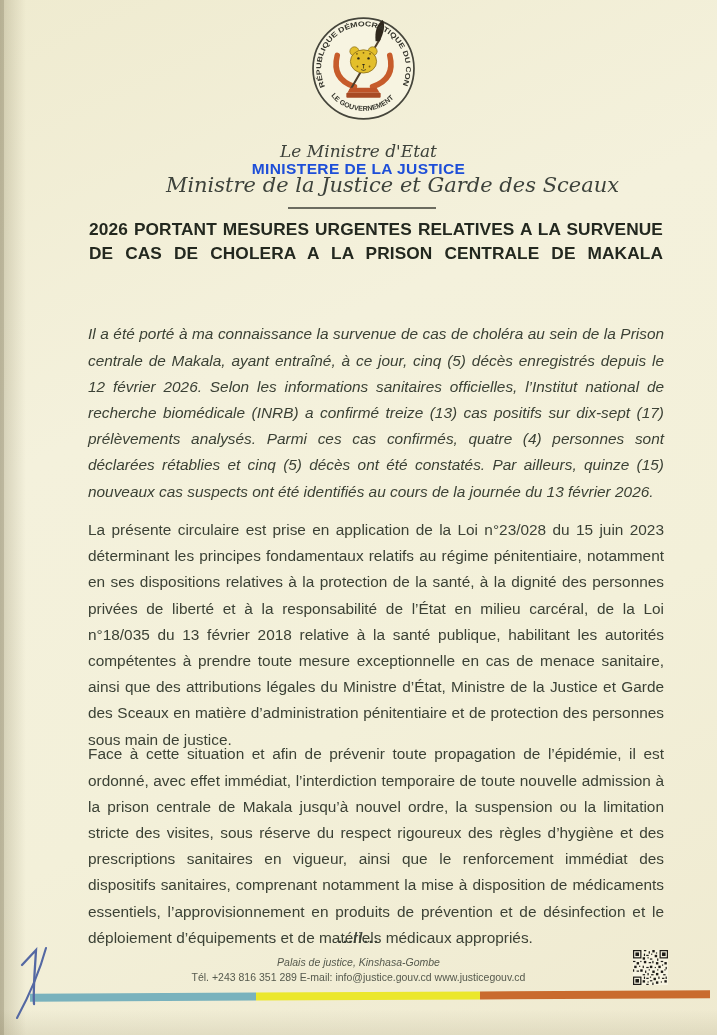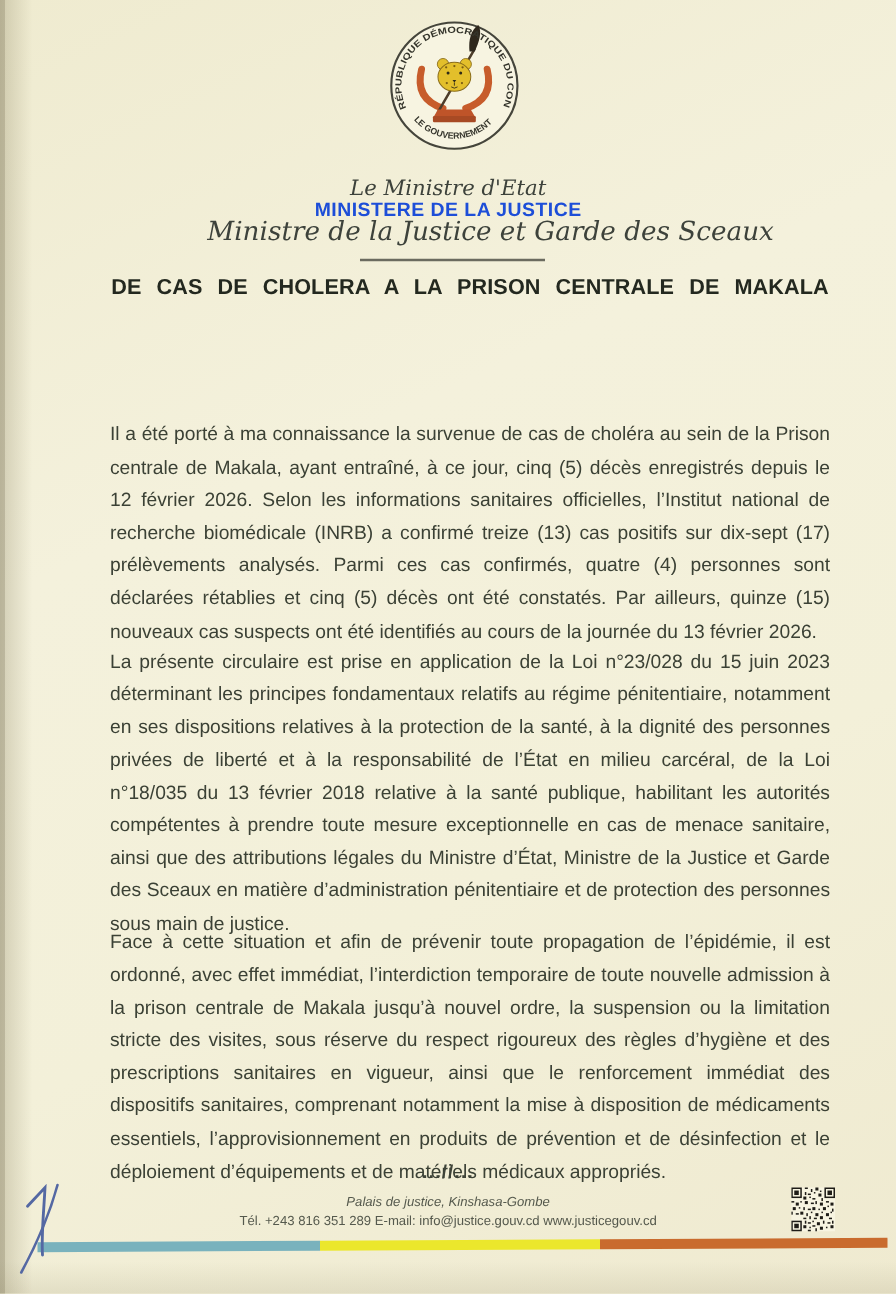--- a/index.html
+++ b/index.html
@@ -50,21 +50,21 @@
   }
   .title .tline{display:block;text-align:justify;text-align-last:justify;}
   .title .tline.underlined{
     text-decoration-thickness:2px;text-underline-offset:4px;
   }
   
   .para{
     position:absolute;left:88px;width:576px;
     text-align:justify;font-size:15.4px;line-height:26.2px;color:#3b4135;
   }
-  .p1{top:320px;}
+  .p1{top:306px;font-style:italic;}
   .p2{top:502px;margin-top:15px;}
   .p3{top:726px;}
   .separator{
     position:absolute;left:0;top:929px;width:100%;text-align:center;
     font-weight:bold;font-size:15px;letter-spacing:1px;color:#3e4338;
   }
   
   .footer-address{
     position:absolute;left:0;top:956px;width:100%;text-align:center;
     font-size:10.5px;color:#55594d;font-style:italic;
@@ -124,20 +124,21 @@
     <textPath href="#arcBottom" startOffset="0" textLength="70" lengthAdjust="spacingAndGlyphs">LE GOUVERNEMENT</textPath>
   </text>
 </svg>
 
 <div class="ministry">MINISTERE DE LA JUSTICE</div>
 <div class="script1">Le Ministre d'Etat</div>
 <div class="script2">Ministre de la Justice et Garde des Sceaux</div>
 <div class="script-underline"></div>
 
 <div class="title">
+  <span class="tline">2026 PORTANT MESURES URGENTES RELATIVES A LA SURVENUE</span>
   <span class="tline underlined">DE CAS DE CHOLERA A LA PRISON CENTRALE DE MAKALA</span>
 </div>
 
 <p class="para p1">Il a été porté à ma connaissance la survenue de cas de choléra au sein de la Prison centrale de Makala, ayant entraîné, à ce jour, cinq (5) décès enregistrés depuis le 12 février 2026. Selon les informations sanitaires officielles, l’Institut national de recherche biomédicale (INRB) a confirmé treize (13) cas positifs sur dix-sept (17) prélèvements analysés. Parmi ces cas confirmés, quatre (4) personnes sont déclarées rétablies et cinq (5) décès ont été constatés. Par ailleurs, quinze (15) nouveaux cas suspects ont été identifiés au cours de la journée du 13 février 2026.</p>
 <p class="para p2">La présente circulaire est prise en application de la Loi n°23/028 du 15 juin 2023 déterminant les principes fondamentaux relatifs au régime pénitentiaire, notamment en ses dispositions relatives à la protection de la santé, à la dignité des personnes privées de liberté et à la responsabilité de l’État en milieu carcéral, de la Loi n°18/035 du 13 février 2018 relative à la santé publique, habilitant les autorités compétentes à prendre toute mesure exceptionnelle en cas de menace sanitaire, ainsi que des attributions légales du Ministre d’État, Ministre de la Justice et Garde des Sceaux en matière d’administration pénitentiaire et de protection des personnes sous main de justice.</p>
 <p class="para p3">Face à cette situation et afin de prévenir toute propagation de l’épidémie, il est ordonné, avec effet immédiat, l’interdiction temporaire de toute nouvelle admission à la prison centrale de Makala jusqu’à nouvel ordre, la suspension ou la limitation stricte des visites, sous réserve du respect rigoureux des règles d’hygiène et des prescriptions sanitaires en vigueur, ainsi que le renforcement immédiat des dispositifs sanitaires, comprenant notamment la mise à disposition de médicaments essentiels, l’approvisionnement en produits de prévention et de désinfection et le déploiement d’équipements et de matériels médicaux appropriés.</p>
 
 <div class="separator">...//...</div>
 
 <div class="footer-address">Palais de justice, Kinshasa-Gombe</div>

